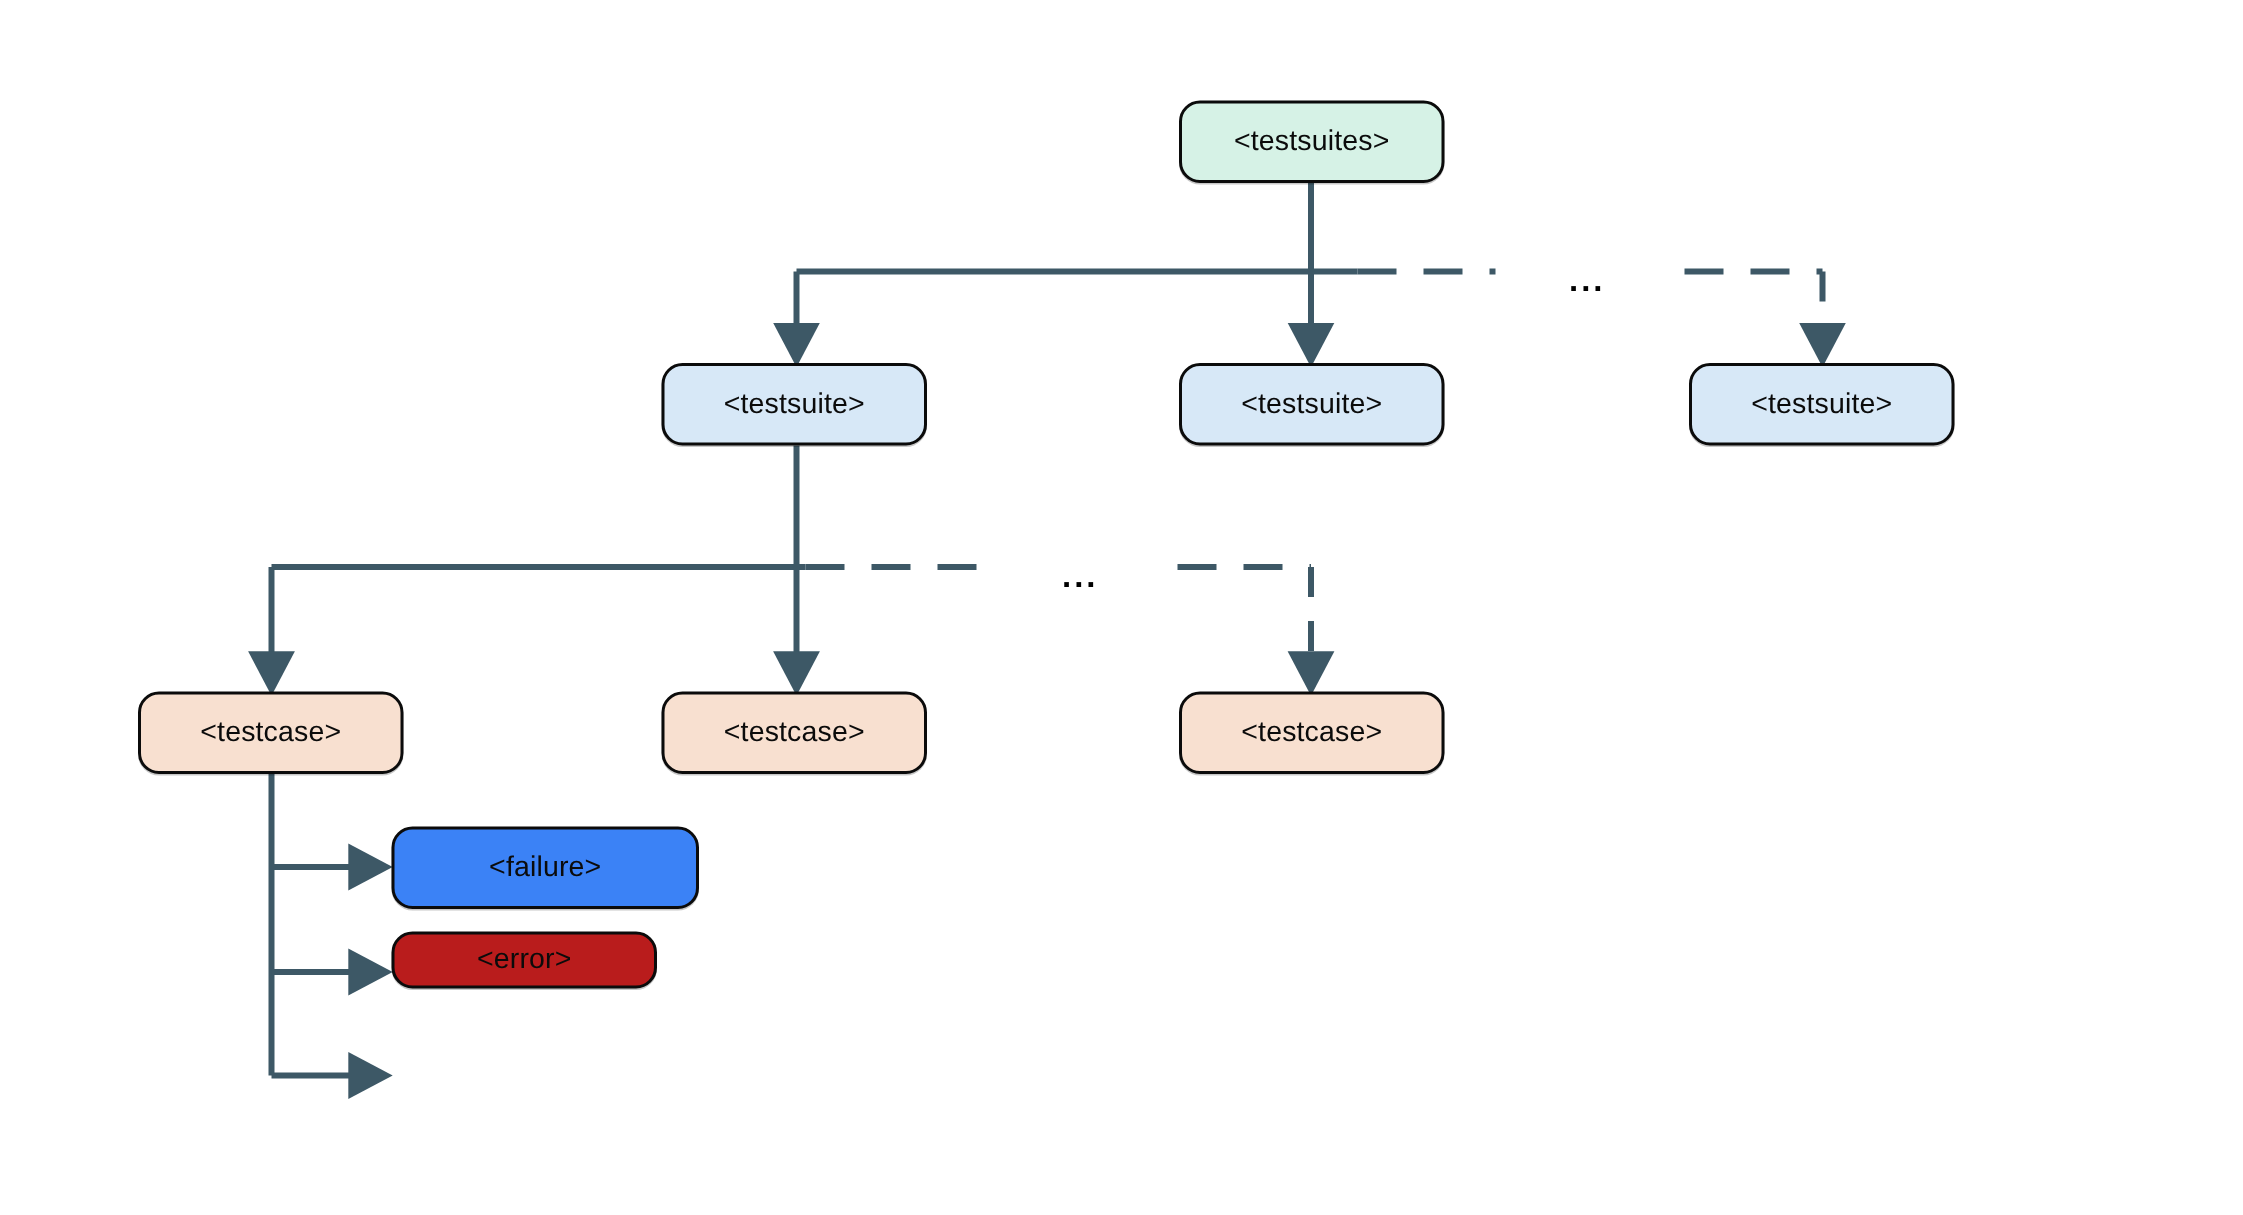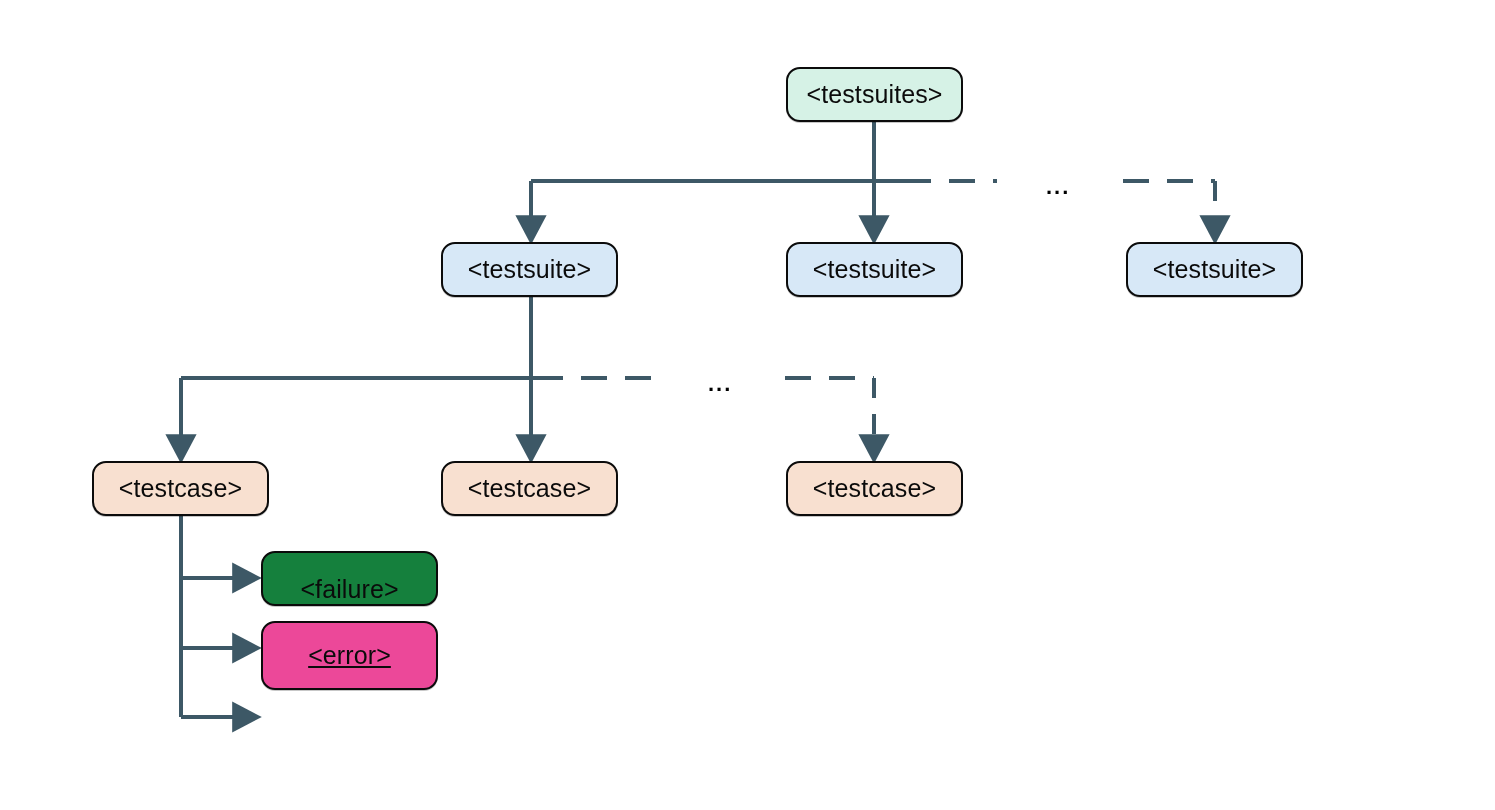--- a/index.html
+++ b/index.html
@@ -31,21 +31,21 @@
     pointer-events: none;
   }
   .node {
     position: absolute;
     box-sizing: border-box;
     border: 2px solid #0b0b0b;
     border-radius: 14px;
     display: flex;
     align-items: center;
     justify-content: center;
-    font-size: 25px;
+    font-size: 19px;
     color: #0b0b0b;
     letter-spacing: 0.1px;
     white-space: nowrap;
     box-shadow: 0 1px 0 rgba(0,0,0,0.22);
   }
   .node-label {
     pointer-events: none;
   }
   .ellipsis {
     position: absolute;
@@ -127,25 +127,25 @@
   </div>
 
   <div class="node" style="left:441px; top:461px; width:177px; height:55px; background:#f8e0d0;">
     <span class="node-label">&lt;testcase&gt;</span>
   </div>
 
   <div class="node" style="left:786px; top:461px; width:177px; height:55px; background:#f8e0d0;">
     <span class="node-label">&lt;testcase&gt;</span>
   </div>
 
-  <div class="node" style="left:261px; top:551px; width:177px; height:55px; background:#15803d;align-items:flex-end;">
+  <div class="node" style="left:261px; top:551px; width:205px; height:55px; background:#3b82f6;">
     <span class="node-label">&lt;failure&gt;</span>
   </div>
 
-  <div class="node" style="left:261px; top:621px; width:177px; height:69px; background:#ec4899;text-decoration:underline;">
+  <div class="node" style="left:261px; top:621px; width:177px; height:38px; background:#b91c1c;">
     <span class="node-label">&lt;error&gt;</span>
   </div>
 
 
   <div class="ellipsis" style="left:1046px; top:176px;">...</div>
 
   <div class="ellipsis" style="left:708px; top:373px;">...</div>
 
 </div>
 

